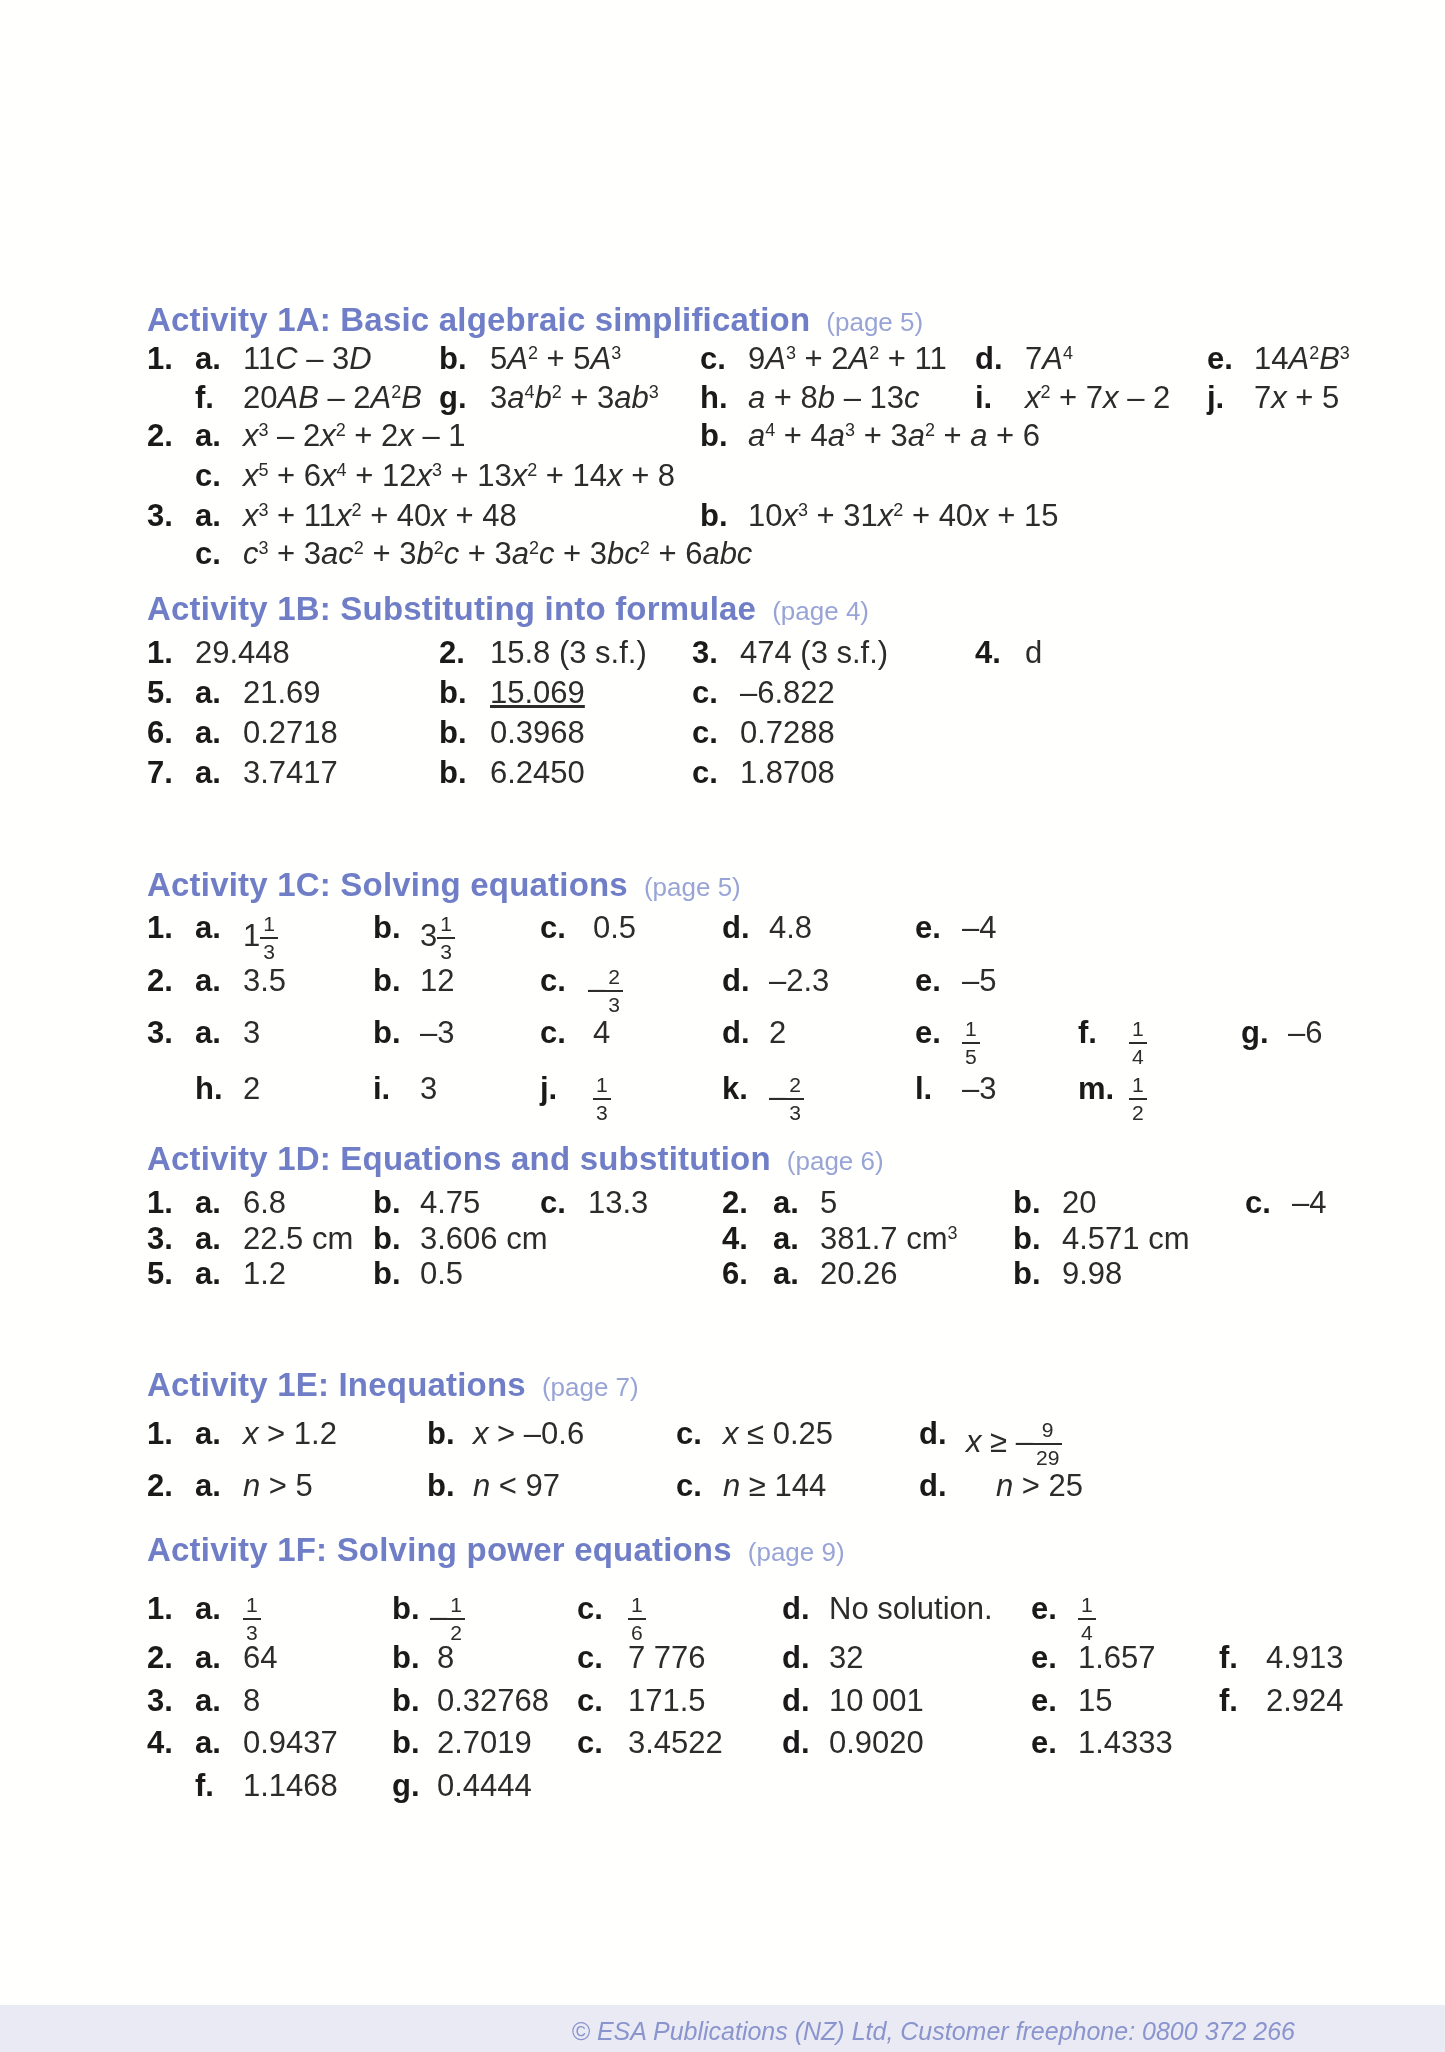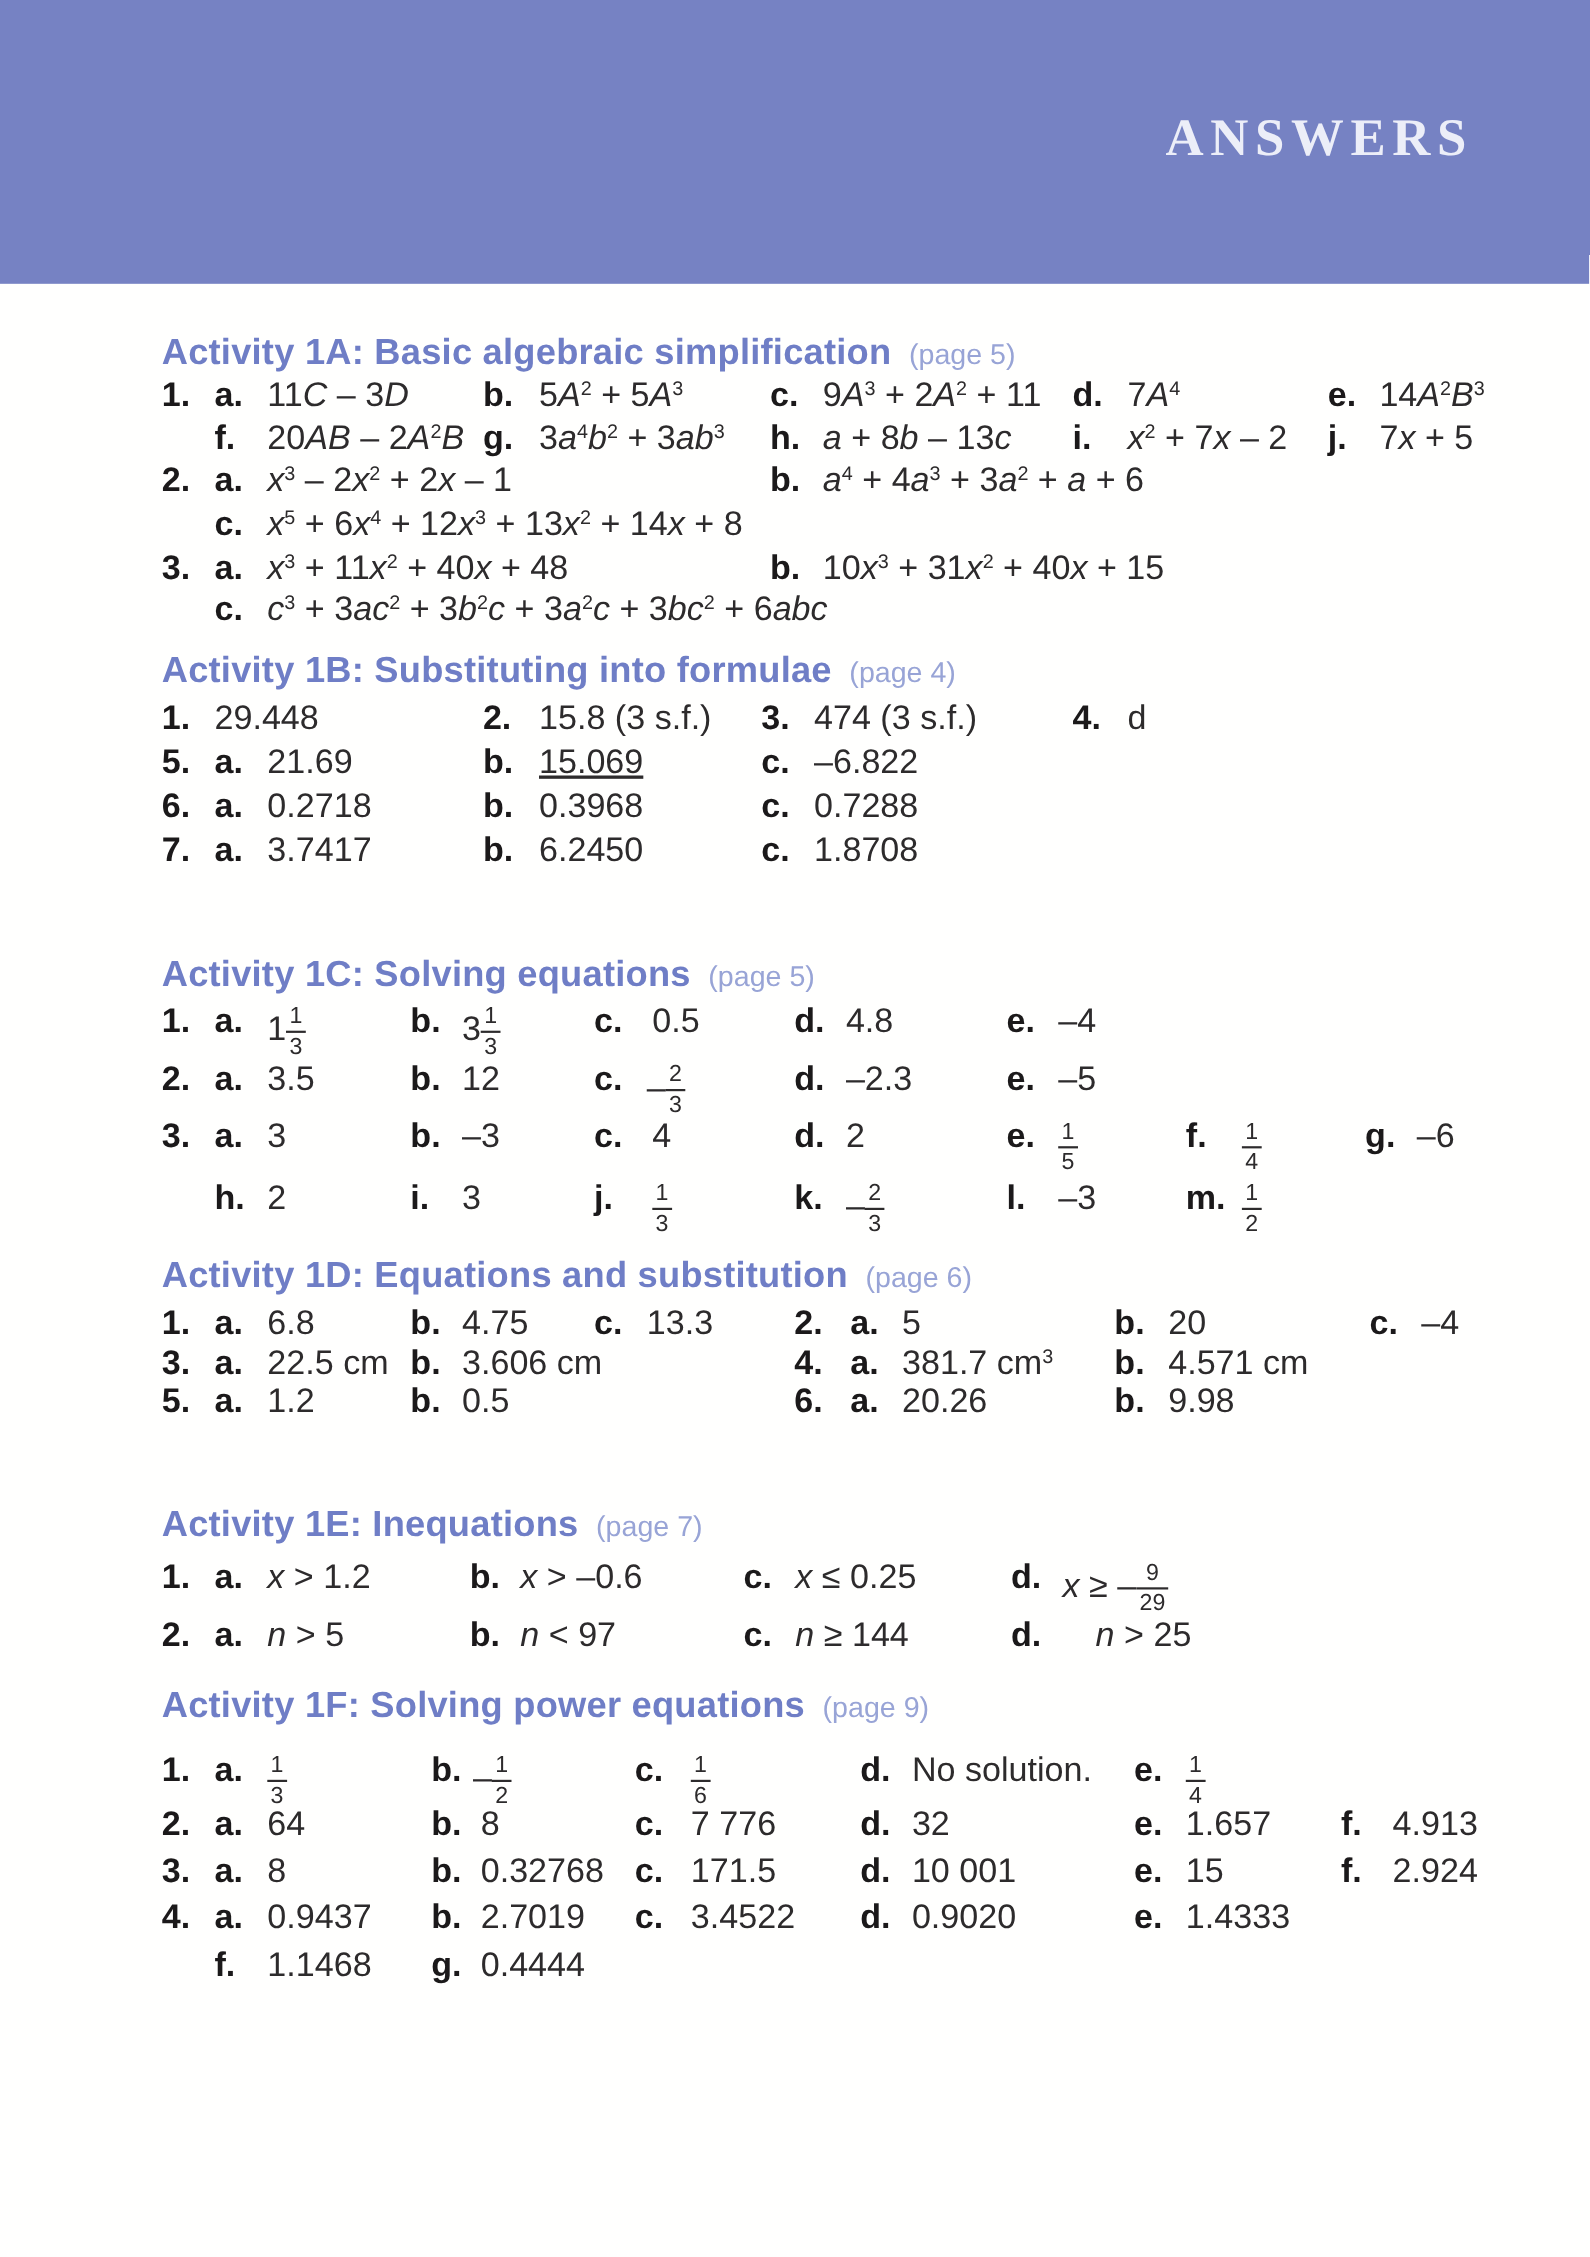--- a/index.html
+++ b/index.html
@@ -24,23 +24,20 @@
   .fr .de{display:block;border-top:2px solid currentColor;padding:1px 3px 0;}
   
   #footer-bar{position:absolute;left:0;top:2005px;width:1445px;height:47px;background:var(--footer_bg,#e9eaf4);}
   #footer-text{position:absolute;top:12px;right:150px;font-size:25px;font-style:italic;
         color:var(--footer_text,#8a94cd);white-space:nowrap;}
 </style>
 </head>
 <body>
 
 <div id="page">
-  <div id="banner">
-    <div id="answers-title">ANSWERS</div>
-  </div>
 
   <div id="content">
       <div class="sec-head" style="top: 303px;"><span class="sec-title">Activity 1A: Basic algebraic simplification</span><span class="page-ref">(page 5)</span></div>
       <span class="cell lbl" style="left: 147px; top: 343px;">1.</span>
       <span class="cell lbl" style="left: 195px; top: 343px;">a.</span>
       <span class="cell val" style="left: 243px; top: 343px;">11<i>C</i> – 3<i>D</i></span>
       <span class="cell lbl" style="left: 439px; top: 343px;">b.</span>
       <span class="cell val" style="left: 490px; top: 343px;">5<i>A</i><sup>2</sup> + 5<i>A</i><sup>3</sup></span>
       <span class="cell lbl" style="left: 700px; top: 343px;">c.</span>
       <span class="cell val" style="left: 748px; top: 343px;">9<i>A</i><sup>3</sup> + 2<i>A</i><sup>2</sup> + 11</span>
@@ -254,13 +251,16 @@
       <span class="cell lbl" style="left: 782px; top: 1727px;">d.</span>
       <span class="cell val" style="left: 829px; top: 1727px;">0.9020</span>
       <span class="cell lbl" style="left: 1031px; top: 1727px;">e.</span>
       <span class="cell val" style="left: 1078px; top: 1727px;">1.4333</span>
       <span class="cell lbl" style="left: 195px; top: 1770px;">f.</span>
       <span class="cell val" style="left: 243px; top: 1770px;">1.1468</span>
       <span class="cell lbl" style="left: 392px; top: 1770px;">g.</span>
       <span class="cell val" style="left: 437px; top: 1770px;">0.4444</span>
     </div>
 
+  <div id="footer-bar">
+    <div id="footer-text">© ESA Publications (NZ) Ltd, Customer freephone: 0800 372 266</div>
+  </div>
 </div>
 
 </body></html>

